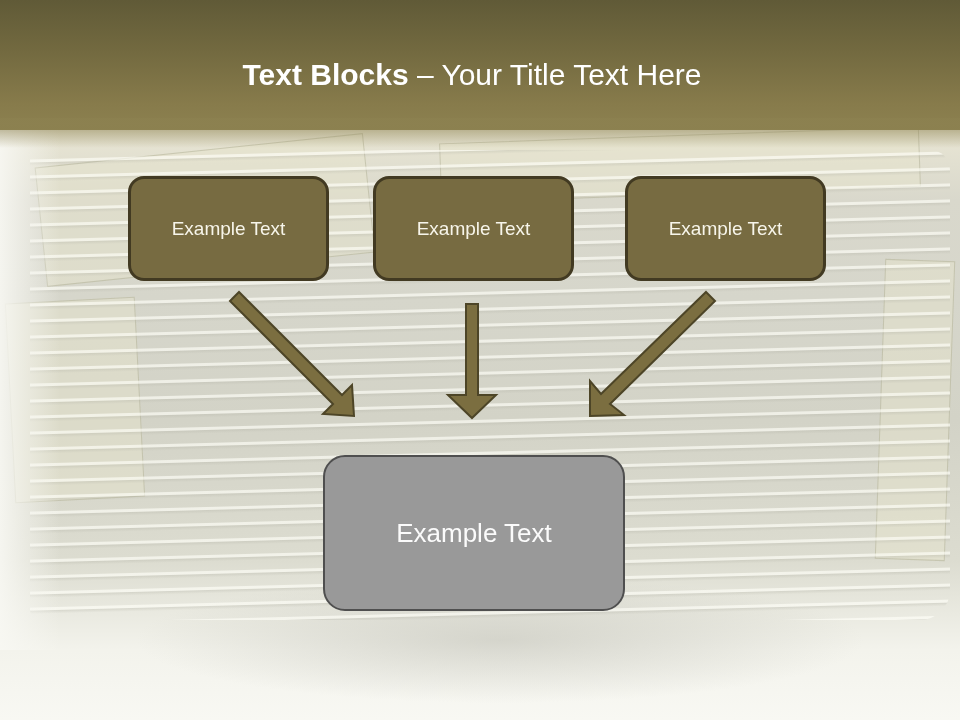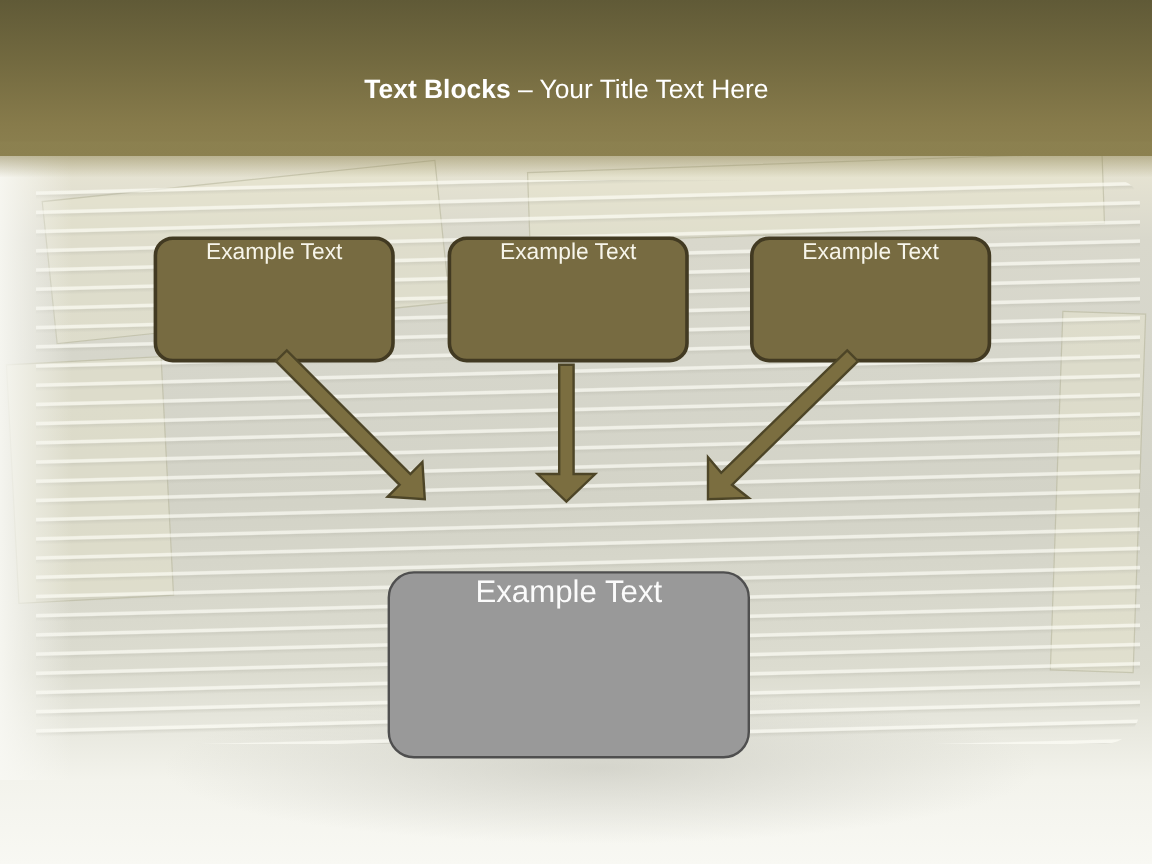--- a/index.html
+++ b/index.html
@@ -40,28 +40,28 @@
     .header {
       position: absolute; left: 0; top: 0; width: 960px; height: 130px;
       background: linear-gradient(180deg, #605a37 0%, #736a40 40%, #877b4b 80%, #8c8150 100%);
     }
     .header-fade {
       position: absolute; left: 0; top: 118px; width: 960px; height: 30px;
       background: linear-gradient(180deg, rgba(140,129,80,0.85), rgba(230,226,205,0));
     }
     .title {
       position: absolute; left: 0; top: 52px; width: 944px; text-align: center;
-      color: #ffffff; font-size: 22px; line-height: 46px; white-space: nowrap;
+      color: #ffffff; font-size: 30px; line-height: 46px; white-space: nowrap;
     }
     .title .bold { font-weight: bold; }
 
     
     .box {
-      position: absolute; display: flex; align-items: flex-start; justify-content: center;
-      border-radius: 16px; color: #f7f5ea; font-size: 19px; margin-top: 21px;
+      position: absolute; display: flex; align-items: center; justify-content: center;
+      border-radius: 16px; color: #f7f5ea; font-size: 19px;
     }
     .box.top {
       background: #776b41; border: 3px solid #423a22; height: 105px; width: 201px; top: 176px;
     }
     .box.bottom {
       background: #999999; border: 2px solid #4f4f4f; left: 323px; top: 455px; width: 302px; height: 156px;
       border-radius: 22px; font-size: 26px; color: #fbfbfb;
     }
 
     svg.arrows { position: absolute; left: 0; top: 0; width: 960px; height: 720px; }

